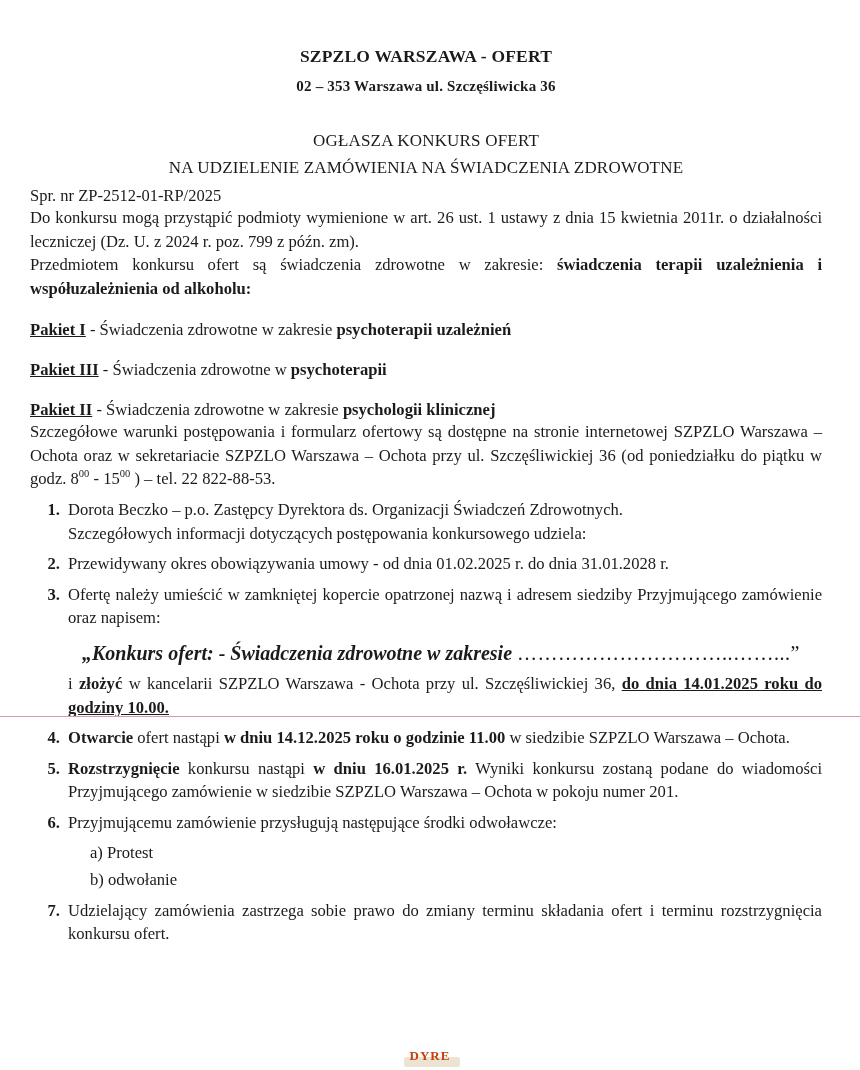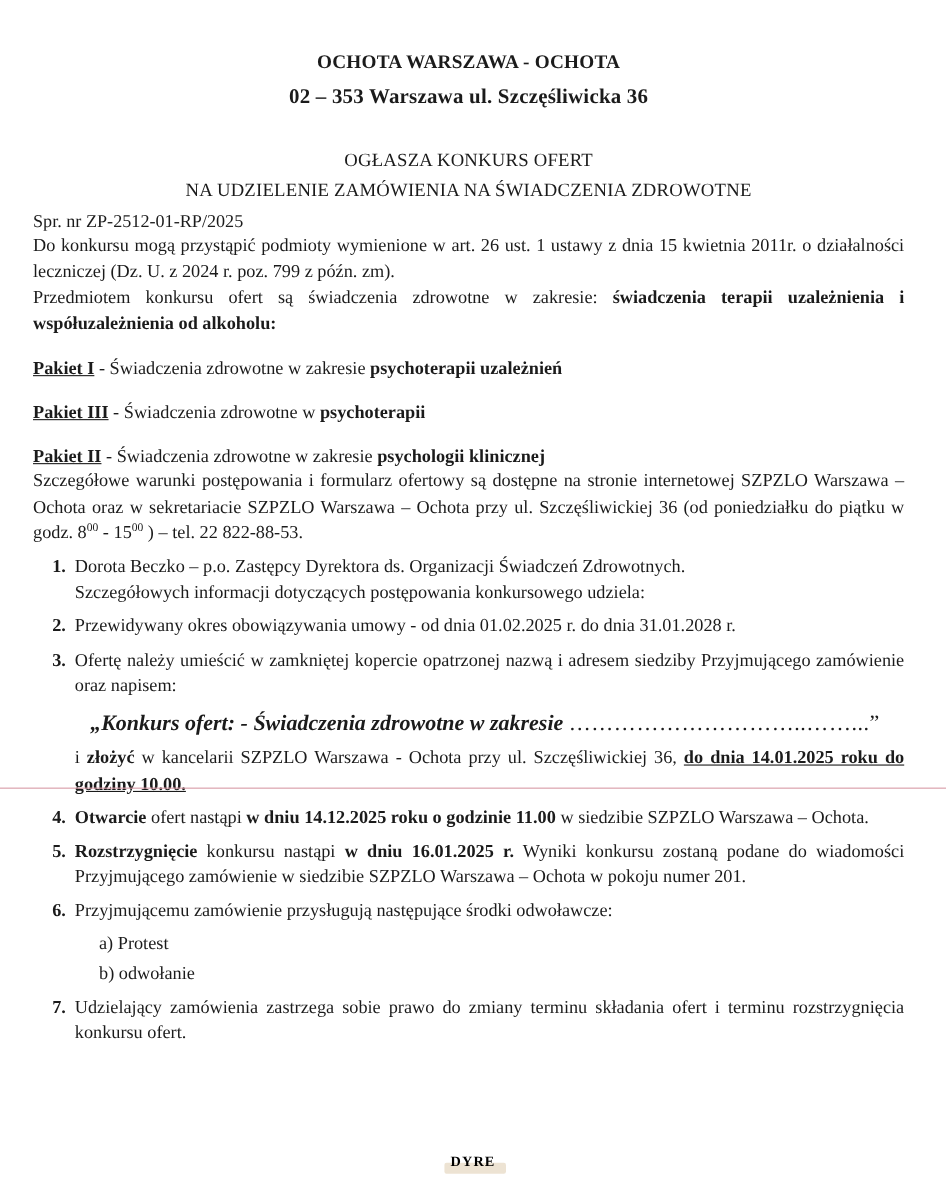--- a/index.html
+++ b/index.html
@@ -22,21 +22,21 @@
     box-sizing: border-box;
     padding: 38px 38px 0 30px;
   }
   .hdr {
     text-align: center;
     font-weight: bold;
     font-size: 17.5px;
     letter-spacing: .2px;
   }
   .hdr-line1 { margin-top: 8px; }
-  .hdr-line2 { margin-top: 11px; font-size: 19px; }
+  .hdr-line2 { margin-top: 11px; font-size: 15px; }
   .title-block {
     text-align: center;
     margin-top: 36px;
   }
   .title-1, .title-2 {
     font-weight: normal;
     font-size: 17px;
     letter-spacing: .2px;
   }
   .title-2 { margin-top: 7px; }
@@ -100,41 +100,41 @@
     background: #d89aa6;
   }
   .rule-top { top: 716px; }
   .bottom-mark {
     position: absolute;
     left: 0;
     top: 1048px;
     width: 860px;
     text-align: center;
     font-size: 13px;
-    color: #000000;
+    color: #c2410c;
     font-weight: bold;
     letter-spacing: 1px;
   }
   .bottom-smudge {
     position: absolute;
     left: 404px;
     top: 1057px;
     width: 56px;
     height: 10px;
     background: #e7d9c4;
     opacity: .75;
     border-radius: 2px;
   }
 </style>
 </head>
 <body>
 
 <div class="page">
 
-  <div class="hdr hdr-line1">OCHOTA WARSZAWA - OCHOTA</div>
+  <div class="hdr hdr-line1">SZPZLO WARSZAWA - OFERT</div>
   <div class="hdr hdr-line2">02 – 353 Warszawa ul. Szczęśliwicka 36</div>
 
   <div class="title-block">
     <div class="title-1">OGŁASZA KONKURS OFERT</div>
     <div class="title-2">NA UDZIELENIE ZAMÓWIENIA NA ŚWIADCZENIA ZDROWOTNE</div>
   </div>
   <div class="spr">Spr. nr ZP-2512-01-RP/2025</div>
 
   <p class="body p-intro">Do konkursu mogą przystąpić podmioty wymienione w art. 26 ust. 1 ustawy z dnia 15 kwietnia 2011r. o działalności leczniczej (Dz. U. z 2024 r. poz. 799 z późn. zm).</p>
 

